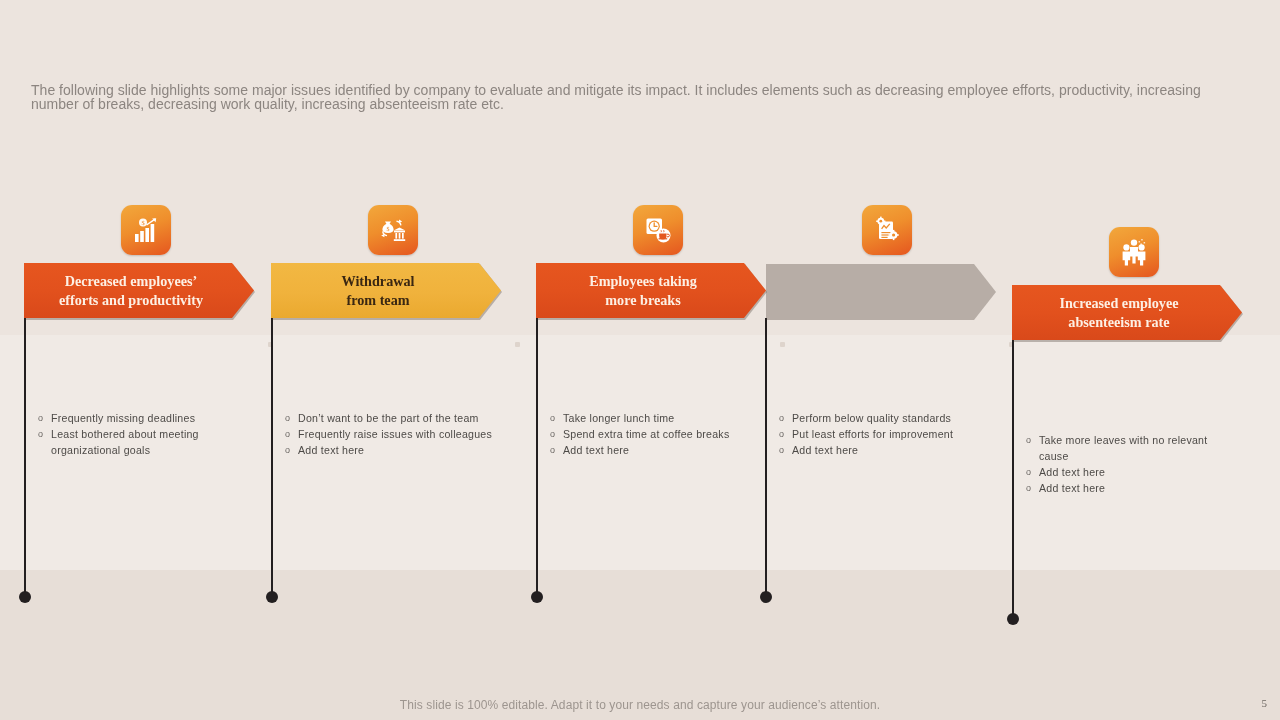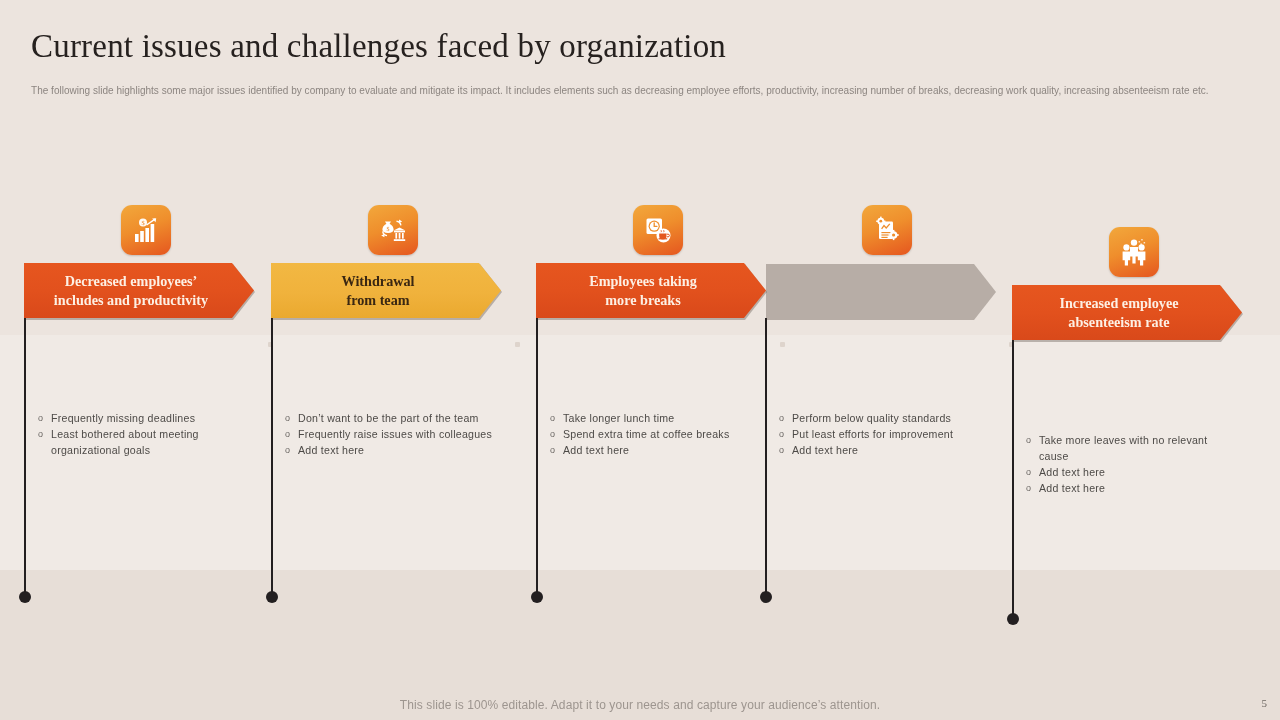--- a/index.html
+++ b/index.html
@@ -51,21 +51,21 @@
     font-size: 33px;
     color: #26211f;
     letter-spacing: 0.2px;
     white-space: nowrap;
   }
   .subtitle {
     position: absolute;
     left: 31px;
     top: 84px;
     width: 1195px;
-    font-size: 10px;
+    font-size: 14px;
     line-height: 13.6px;
     color: #8c8580;
     letter-spacing: 0.02px;
   }
 
   
   .columns {
     position: absolute;
     left: 0;
     top: 0;
@@ -216,31 +216,30 @@
   }
 </style>
 </head>
 <body>
 
 <div class="slide">
   <div class="band-top"></div>
   <div class="band-mid"></div>
   <div class="band-bottom"></div>
 
-  <div class="page-title">Current issues and challenges faced by organization</div>
   <div class="subtitle">The following slide highlights some major issues identified by company to evaluate and mitigate its impact. It includes elements such as decreasing employee efforts, productivity, increasing number of breaks, decreasing work quality, increasing absenteeism rate etc.</div>
 
   <div class="columns" id="columns-root">
       <div class="column" style="left: 24px;">
         <div class="connector"></div>
         <div class="connector-dot"></div>
         <div class="tick"></div>
         <div class="banner-shadow"></div>
         <div class="banner orange">
-          <div><span>Decreased employees’</span><br><span>includes and productivity</span></div>
+          <div><span>Decreased employees’</span><br><span>efforts and productivity</span></div>
         </div>
         <div class="icon-tile">
           <span>
             <svg width="30" height="30" viewBox="0 0 30 30">
         <g fill="white">
           <rect x="4" y="19" width="3.6" height="8"></rect>
           <rect x="9.2" y="16" width="3.6" height="11"></rect>
           <rect x="14.4" y="13" width="3.6" height="14"></rect>
           <rect x="19.6" y="9" width="3.6" height="18"></rect>
           <circle cx="12" cy="7.5" r="4" fill="white" opacity="0.95"></circle>

